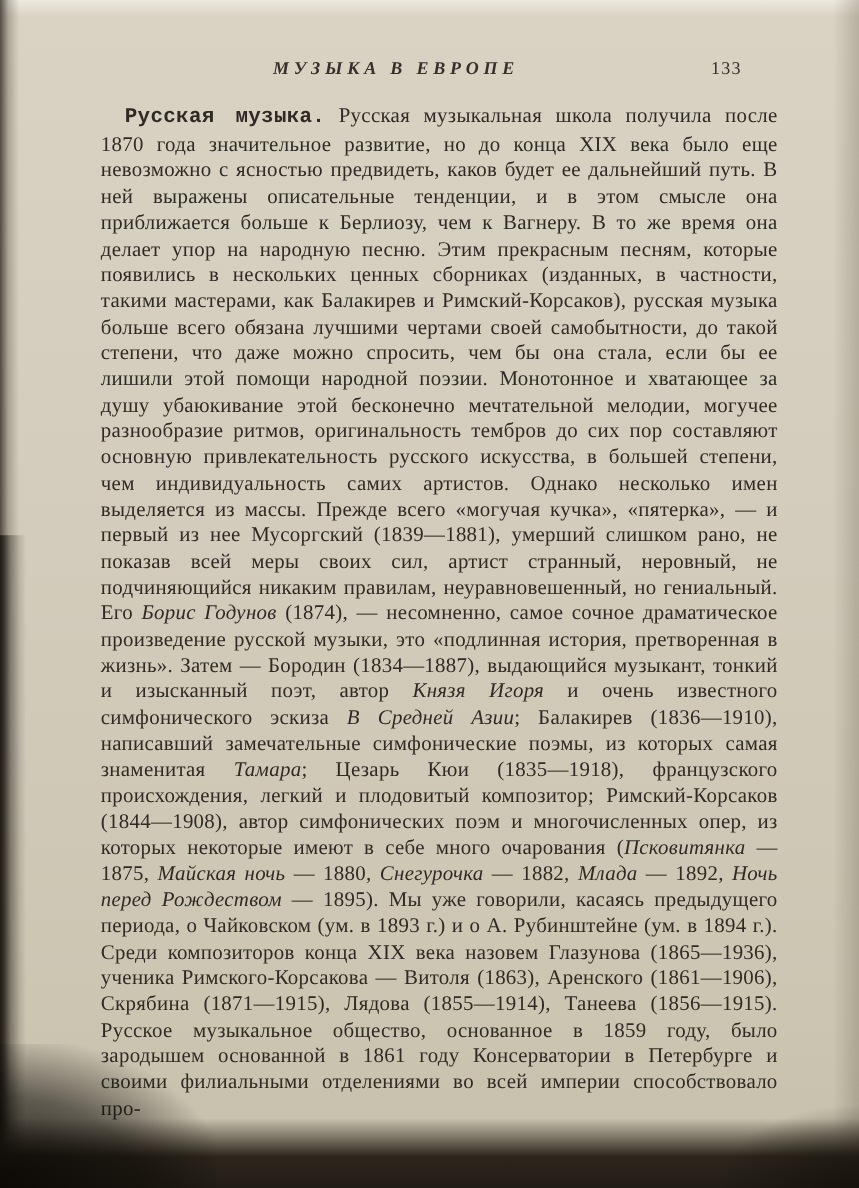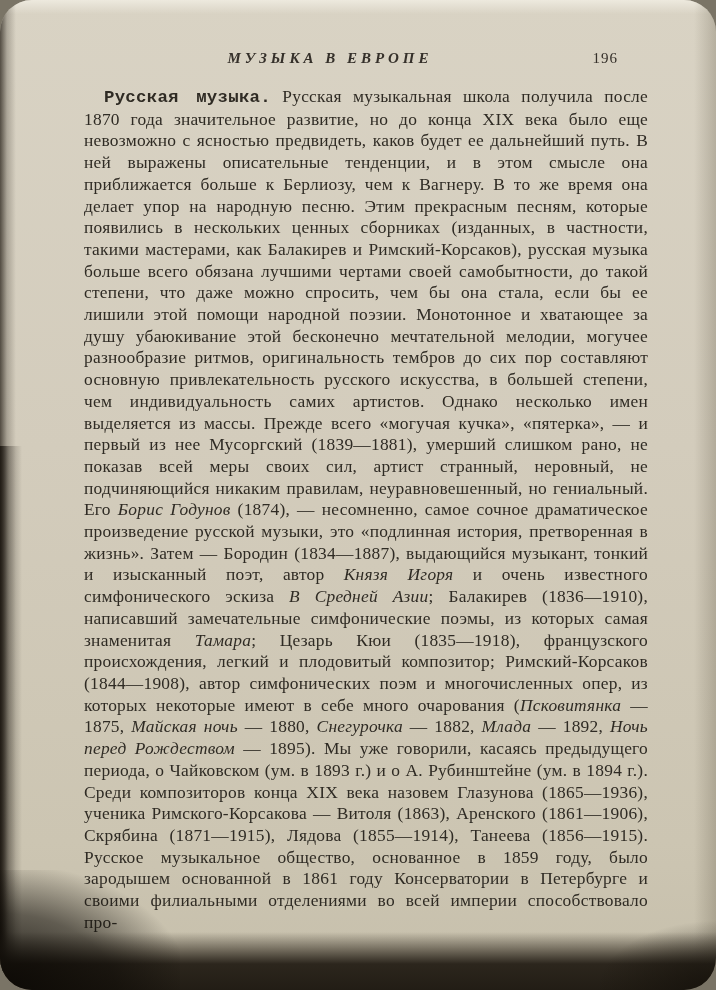--- a/index.html
+++ b/index.html
@@ -8,21 +8,20 @@
     background: #7a7466;
   }
   .scan {
     position: relative;
     width: 716px;
     height: 990px;
     overflow: hidden;
     background: linear-gradient(180deg, #d9d3c4 0%, #d3ccbc 45%, #ccc5b2 85%, #c6bfab 100%);
     font-family: "Liberation Serif", "DejaVu Serif", serif;
     color: #2e2a24;
-    border-radius: 32px;
   }
   
   .edge-top {
     position: absolute; top: 0; left: 0; width: 100%; height: 14px;
     background: linear-gradient(180deg, rgba(248,245,236,0.65), rgba(248,245,236,0));
     pointer-events: none;
   }
   
   .edge-left {
     position: absolute; top: 0; left: 0; width: 16px; height: 100%;
@@ -104,21 +103,21 @@
   .body-text .seg-bold { font-weight: 700; font-family: Liberation Mono, monospace; }
   .body-text .seg-italic { font-style: italic; margin-top: 20px; }
 </style>
 </head>
 <body>
 
 <div class="scan">
 
   <div class="page-header">
     <div class="running-title">МУЗЫКА В ЕВРОПЕ</div>
-    <div class="folio">196</div>
+    <div class="folio">133</div>
   </div>
 
   <div class="body-text">
     <p><span class="seg-bold">Русская музыка.</span><span> Русская музыкальная школа получила после 1870 года значительное развитие, но до конца XIX века было еще невозможно с ясностью предвидеть, каков будет ее дальнейший путь. В ней выражены описательные тенденции, и в этом смысле она приближается больше к Берлиозу, чем к Вагнеру. В то же время она делает упор на народную песню. Этим прекрасным песням, которые появились в нескольких ценных сборниках (изданных, в частности, такими мастерами, как Балакирев и Римский-Корсаков), русская музыка больше всего обязана лучшими чертами своей самобытности, до такой степени, что даже можно спросить, чем бы она стала, если бы ее лишили этой помощи народной поэзии. Монотонное и хватающее за душу убаюкивание этой бесконечно мечтательной мелодии, могучее разнообразие ритмов, оригинальность тембров до сих пор составляют основную привлекательность русского искусства, в большей степени, чем индивидуальность самих артистов. Однако несколько имен выделяется из массы. Прежде всего «могучая кучка», «пятерка», — и первый из нее Мусоргский (1839—1881), умерший слишком рано, не показав всей меры своих сил, артист странный, неровный, не подчиняющийся никаким правилам, неуравновешенный, но гениальный. Его </span><span class="seg-italic">Борис Годунов</span><span> (1874), — несомненно, самое сочное драматическое произведение русской музыки, это «подлинная история, претворенная в жизнь». Затем — Бородин (1834—1887), выдающийся музыкант, тонкий и изысканный поэт, автор </span><span class="seg-italic">Князя Игоря</span><span> и очень известного симфонического эскиза </span><span class="seg-italic">В Средней Азии</span><span>; Балакирев (1836—1910), написавший замечательные симфонические поэмы, из которых самая знаменитая </span><span class="seg-italic">Тамара</span><span>; Цезарь Кюи (1835—1918), французского происхождения, легкий и плодовитый композитор; Римский-Корсаков (1844—1908), автор симфонических поэм и многочисленных опер, из которых некоторые имеют в себе много очарования (</span><span class="seg-italic">Псковитянка</span><span> — 1875, </span><span class="seg-italic">Майская ночь</span><span> — 1880, </span><span class="seg-italic">Снегурочка</span><span> — 1882, </span><span class="seg-italic">Млада</span><span> — 1892, </span><span class="seg-italic">Ночь перед Рождеством</span><span> — 1895). Мы уже говорили, касаясь предыдущего периода, о Чайковском (ум. в 1893 г.) и о А. Рубинштейне (ум. в 1894 г.). Среди композиторов конца XIX века назовем Глазунова (1865—1936), ученика Римского-Корсакова — Витоля (1863), Аренского (1861—1906), Скрябина (1871—1915), Лядова (1855—1914), Танеева (1856—1915). Русское музыкальное общество, основанное в 1859 году, было зародышем основанной в 1861 году Консерватории в Петербурге и своими филиальными отделениями во всей империи способствовало про-</span></p>
   </div>
 
   <div class="edge-top"></div>
   <div class="edge-left"></div>
   <div class="edge-left-lower"></div>
   <div class="edge-right"></div>

